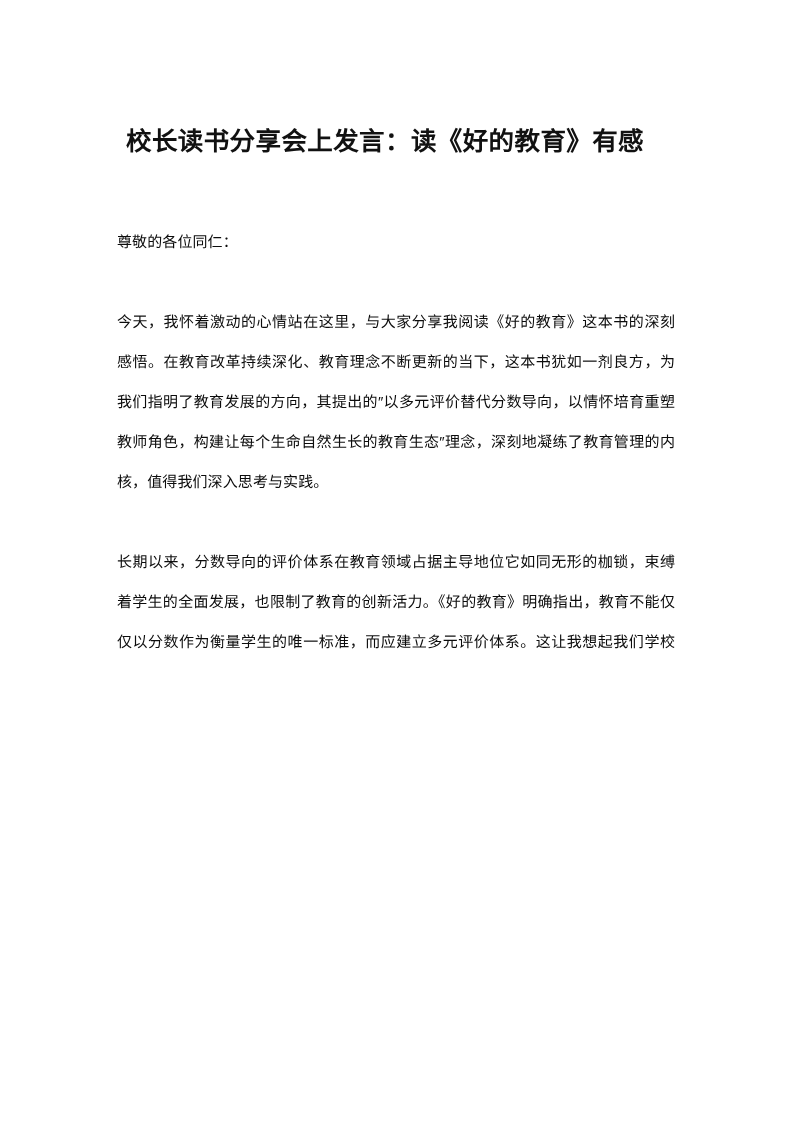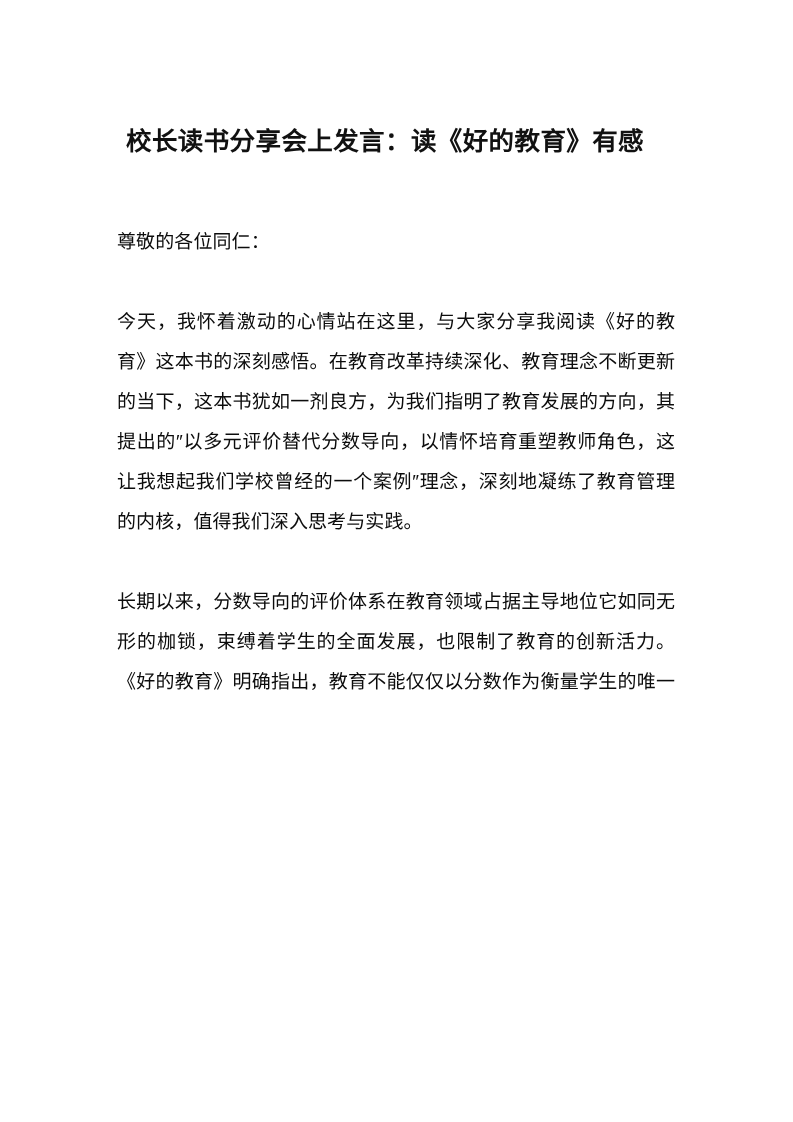--- a/index.html
+++ b/index.html
@@ -37,21 +37,21 @@
     line-height: 34px;
     letter-spacing: 0.4px;
     margin: 0;
     padding-top: 124px;
     padding-left: 9px;
     white-space: nowrap;
     color: #111111;
   }
 
   .para {
-    font-size: 19px;
+    font-size: 15px;
     line-height: 40px;
     margin: 0;
     text-align: justify;
     text-justify: inter-ideograph;
     letter-spacing: 0.1px;
     color: #0c0c0c;
     word-break: break-all;
   }
 
   .para.salutation {
@@ -75,18 +75,18 @@
 <body>
 
 <div class="page">
   <div class="doc-body">
 
     <h1 class="doc-title">校长读书分享会上发言：读《好的教育》有感</h1>
 
     <p class="para salutation">尊敬的各位同仁：</p>
 
 
-    <p class="para block">今天，我怀着激动的心情站在这里，与大家分享我阅读《好的教育》这本书的深刻感悟。在教育改革持续深化、教育理念不断更新的当下，这本书犹如一剂良方，为我们指明了教育发展的方向，其提出的″以多元评价替代分数导向，以情怀培育重塑教师角色，这让我想起我们学校曾经的一个案例″理念，深刻地凝练了教育管理的内核，值得我们深入思考与实践。</p>
+    <p class="para block">今天，我怀着激动的心情站在这里，与大家分享我阅读《好的教育》这本书的深刻感悟。在教育改革持续深化、教育理念不断更新的当下，这本书犹如一剂良方，为我们指明了教育发展的方向，其提出的″以多元评价替代分数导向，以情怀培育重塑教师角色，构建让每个生命自然生长的教育生态″理念，深刻地凝练了教育管理的内核，值得我们深入思考与实践。</p>
 
     <p class="para block truncated">长期以来，分数导向的评价体系在教育领域占据主导地位它如同无形的枷锁，束缚着学生的全面发展，也限制了教育的创新活力。《好的教育》明确指出，教育不能仅仅以分数作为衡量学生的唯一标准，而应建立多元评价体系。这让我想起我们学校曾经的一个案例：有位学生虽然成绩在班级中并不突出，但他在绘画方面极具天赋，其作品多</p>
 
   </div>
 </div>
 
 </body></html>

